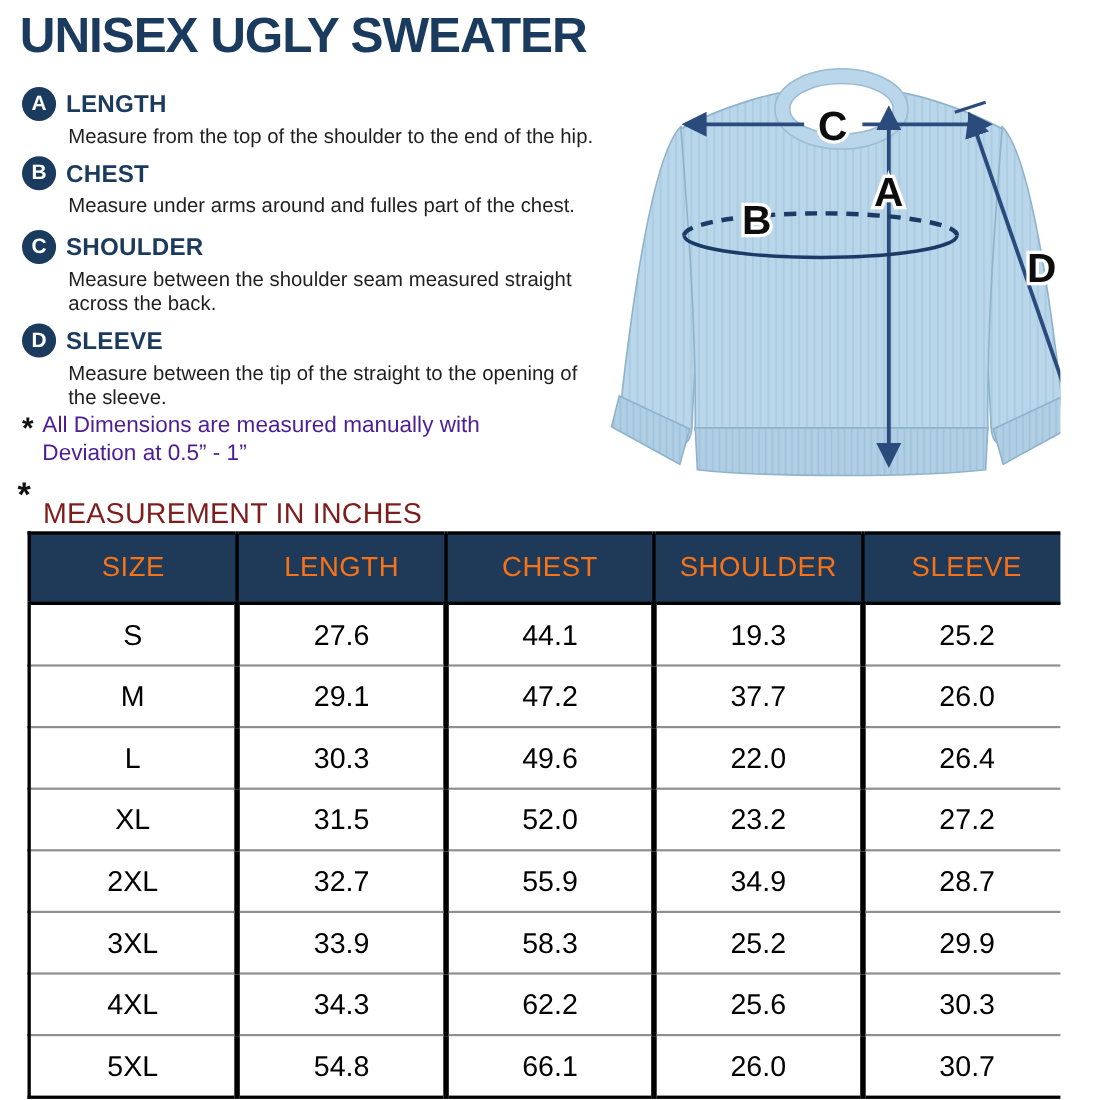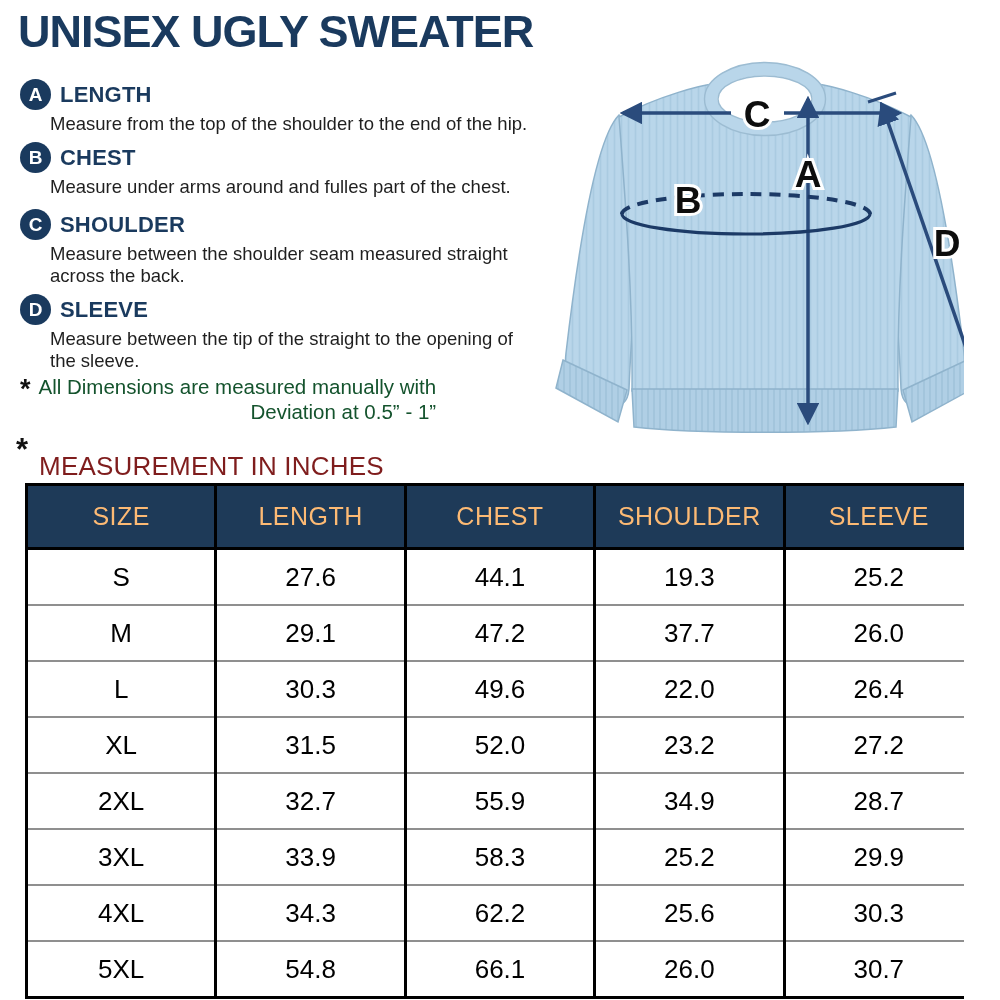--- a/index.html
+++ b/index.html
@@ -15,46 +15,46 @@
   }
   .measure-item{position:absolute;left:20px;}
   .item-head{display:flex;align-items:center;gap:9px;}
   .badge{
     width:31px;height:31px;border-radius:50%;background:#1a3a5e;color:#ffffff;
     display:flex;align-items:center;justify-content:center;
     font-size:19px;font-weight:bold;flex:0 0 auto;
   }
   .item-label{font-size:22px;font-weight:bold;color:#1a3a5e;letter-spacing:0.2px;}
   .item-desc{
-    margin-left:30px;margin-top:3px;
+    margin-left:42px;margin-top:3px;
     font-size:18.5px;line-height:1.2;color:#1f1f1f;
   }
   .desc-wide{width:520px;}
   .desc-narrow{width:468px;}
   .note{position:absolute;left:20px;top:374px;display:flex;gap:8px;}
   .note-star{font-size:27px;font-weight:bold;color:#111;line-height:1;margin-top:2px;}
-  .note-lines{font-size:20.5px;color:#14532d;line-height:1.22;text-align:right;}
+  .note-lines{font-size:20.5px;color:#4c1d95;line-height:1.22;}
   .units{position:absolute;left:16px;top:433px;display:flex;gap:11px;align-items:flex-start;}
   .units-star{font-size:31px;font-weight:bold;color:#111;line-height:1;margin-top:1px;}
   .units-text{font-size:26px;color:#7f1d1d;letter-spacing:0.2px;margin-top:18px;}
   .size-table{
     position:absolute;left:25px;top:483px;width:950px;
     border-collapse:collapse;table-layout:fixed;
     border:3px solid #000;
   }
   .size-table th{
-    background:#1e3a58;color:#fdba74;font-weight:normal;
+    background:#1e3a58;color:#f97316;font-weight:normal;
     font-size:25px;letter-spacing:0.5px;height:59px;
     border-left:3px solid #000;border-bottom:3px solid #000;
     text-align:center;vertical-align:middle;
   }
   .size-table th:first-child{border-left:none;}
   .size-table td{
     font-size:26px;color:#000;height:52px;text-align:center;vertical-align:middle;
-    border-left:3px solid #000000;border-top:2px solid #8f8f8f;
+    border-left:5px solid #000000;border-top:2px solid #8f8f8f;
   }
   .size-table td:first-child{border-left:none;}
   .size-table tbody tr:first-child td{border-top:none;}
   .diagram{position:absolute;left:555px;top:55px;}
 </style>
 </head>
 <body>
 
 <div class="page">
 

